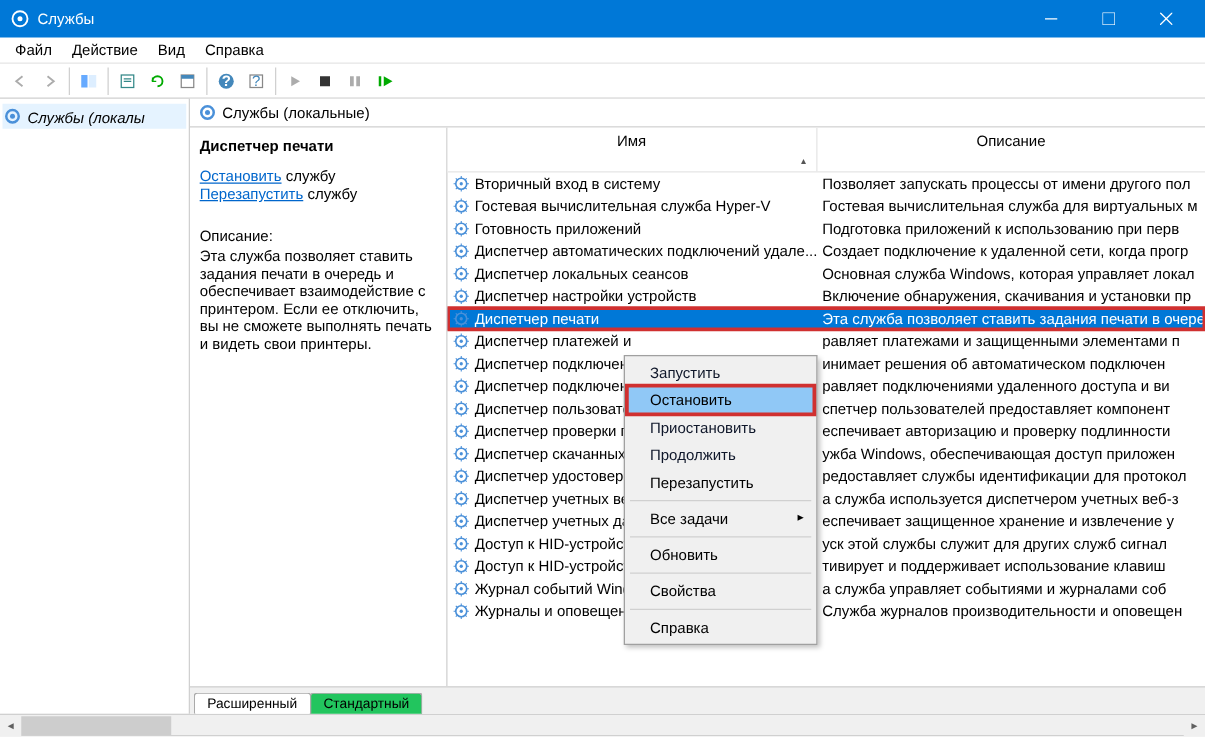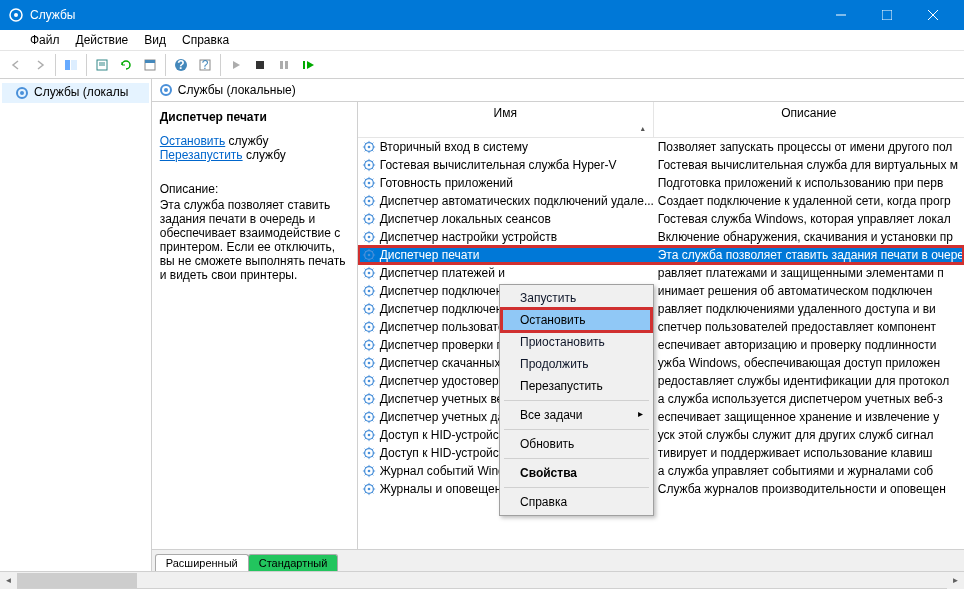--- a/index.html
+++ b/index.html
@@ -3,31 +3,31 @@
 <meta charset="utf-8">
 <style>
 * { box-sizing: border-box; margin: 0; padding: 0; font-family: 'Segoe UI', Tahoma, sans-serif; font-size: 12px; }
 body { background: #fff; width: 964px; height: 593px; overflow: hidden; position: relative; }
 
 .titlebar { background: #0078d7; color: #fff; height: 30px; display: flex; align-items: center; padding: 0 8px; }
 .titlebar .icon { width: 16px; height: 16px; margin-right: 6px; }
 .titlebar .title { flex: 1; font-size: 12px; }
 .winbtn { width: 46px; height: 30px; display: flex; align-items: center; justify-content: center; color: #fff; }
 
-.menubar { height: 21px; display: flex; align-items: center; padding: 0 22px; border-bottom: 1px solid #e5e5e5; text-align: right; }
+.menubar { height: 21px; display: flex; align-items: center; padding: 0 4px; border-bottom: 1px solid #e5e5e5; text-align: right; }
 .menuitem { padding: 2px 8px; cursor: default; }
 
 .toolbar { height: 28px; display: flex; align-items: center; padding: 2px 4px; border-bottom: 1px solid #d0d0d0; gap: 0; }
 .tbtn { width: 22px; height: 22px; display: flex; align-items: center; justify-content: center; border: 1px solid transparent; margin: 0 1px; }
 .tgrp { display: flex; align-items: center; border-right: 1px solid #d0d0d0; padding-right: 3px; margin-right: 3px; }
 .tbtn.disabled { opacity: 0.4; }
 
 .content { display: flex; height: 492px; }
 .leftpanel { width: 157px; border-right: 1px solid #d0d0d0; padding: 4px 2px; overflow: hidden; }
-.lp-item { display: flex; align-items: flex-start; padding: 2px 12px; gap: 4px; background: #e5f3ff; }
+.lp-item { display: flex; align-items: flex-end; padding: 2px 0; gap: 4px; background: #e5f3ff; font-style: italic; }
 .lp-item .gearicon { width: 16px; height: 16px; }
 
 .rightpanel { flex: 1; display: flex; flex-direction: column; position: relative; }
 .rp-header { display: flex; align-items: center; padding: 3px 6px; border-bottom: 1px solid #d0d0d0; gap: 4px; background: #fff; }
 .rp-header .gearicon { width: 16px; height: 16px; }
 
 .rp-body { flex: 1; display: flex; overflow: hidden; position: relative; }
 .detailpane { width: 205px; padding: 8px; }
 .detailpane .svc-name { font-weight: bold; margin-bottom: 10px; }
 .detailpane a { color: #0066cc; text-decoration: underline; display: inline; }
@@ -58,21 +58,21 @@
 .sb-thumb { position: absolute; height: 15px; top: 1px; left: 0; width: 120px; background: #cdcdcd; }
 
 .statusbar { height: 22px; border-top: 1px solid #d0d0d0; display: flex; align-items: center; padding: 0 6px; font-size: 11px; }
 
 .contextmenu { position: absolute; background: #f0f0f0; border: 1px solid #a0a0a0; box-shadow: 2px 2px 4px rgba(0,0,0,0.25); width: 155px; left: 499px; top: 284px; z-index: 10; padding: 2px; }
 .cm-item { padding: 4px 18px; cursor: default; position: relative; }
 .cm-item.disabled { color: #0f172a; }
 .cm-item.highlighted { background: #90c8f6; outline: 3px solid #d03030; outline-offset: -1px; }
 .cm-sep { height: 1px; background: #d0d0d0; margin: 3px 2px; }
 .cm-item.submenu::after { content: '▸'; position: absolute; right: 8px; font-size: 10px; }
-.cm-item.bold { font-weight: bold; }
+.cm-item.bold { font-weight: normal; }
 
 .gearicon svg, .gearicon-sm svg { width: 100%; height: 100%; }
 </style>
 </head>
 <body>
 
 <div class="titlebar">
   <span class="icon">
     <svg viewBox="0 0 16 16">
         <circle cx="8" cy="8" r="6" fill="none" stroke="#fff" stroke-width="1.5"></circle>
@@ -277,21 +277,21 @@
             </div>
             <div class="svcrow">
               <div class="sc-name">
                 <span class="gearicon-sm"><svg viewBox="0 0 16 16">
                     <circle cx="8" cy="8" r="5" fill="none" stroke="#4a90d9" stroke-width="1.5"></circle>
                     <circle cx="8" cy="8" r="1.5" fill="#4a90d9"></circle>
                     <path d="M8 1 L8 3 M8 13 L8 15 M1 8 L3 8 M13 8 L15 8 M3 3 L4.5 4.5 M11.5 11.5 L13 13 M3 13 L4.5 11.5 M11.5 4.5 L13 3" stroke="#4a90d9" stroke-width="1"></path>
                   </svg></span>
                 <span>Диспетчер локальных сеансов</span>
               </div>
-              <div class="sc-desc">Гостевая служба Windows, которая управляет локал</div>
+              <div class="sc-desc">Основная служба Windows, которая управляет локал</div>
             </div>
             <div class="svcrow">
               <div class="sc-name">
                 <span class="gearicon-sm"><svg viewBox="0 0 16 16">
                     <circle cx="8" cy="8" r="5" fill="none" stroke="#4a90d9" stroke-width="1.5"></circle>
                     <circle cx="8" cy="8" r="1.5" fill="#4a90d9"></circle>
                     <path d="M8 1 L8 3 M8 13 L8 15 M1 8 L3 8 M13 8 L15 8 M3 3 L4.5 4.5 M11.5 11.5 L13 13 M3 13 L4.5 11.5 M11.5 4.5 L13 3" stroke="#4a90d9" stroke-width="1"></path>
                   </svg></span>
                 <span>Диспетчер настройки устройств</span>
               </div>

